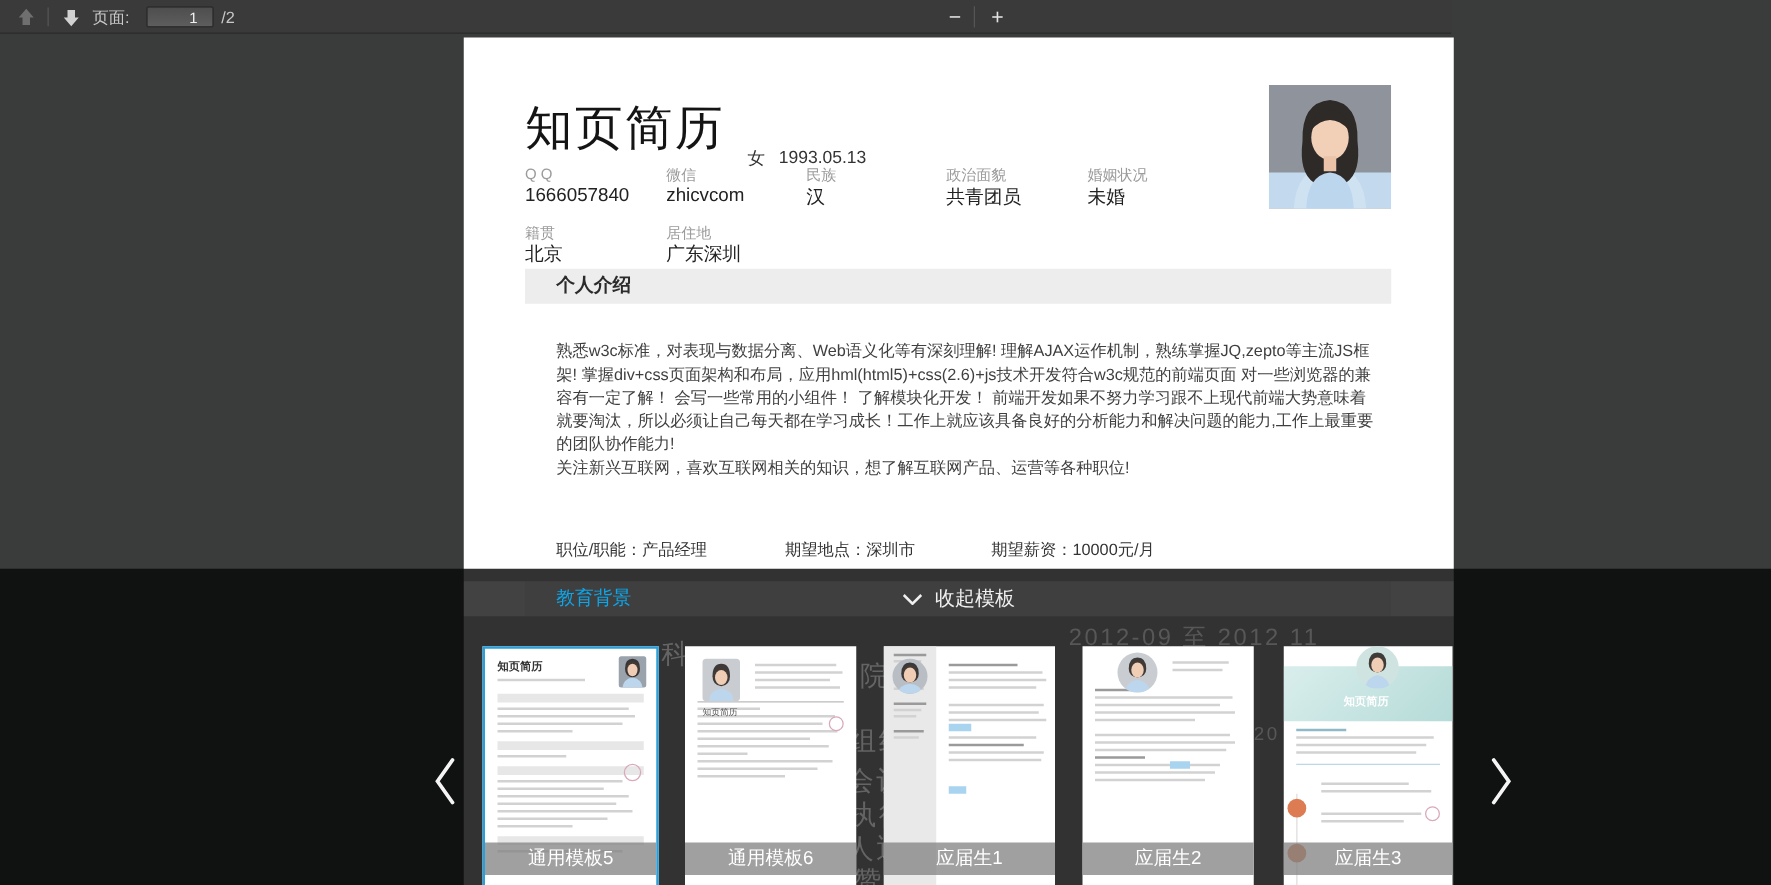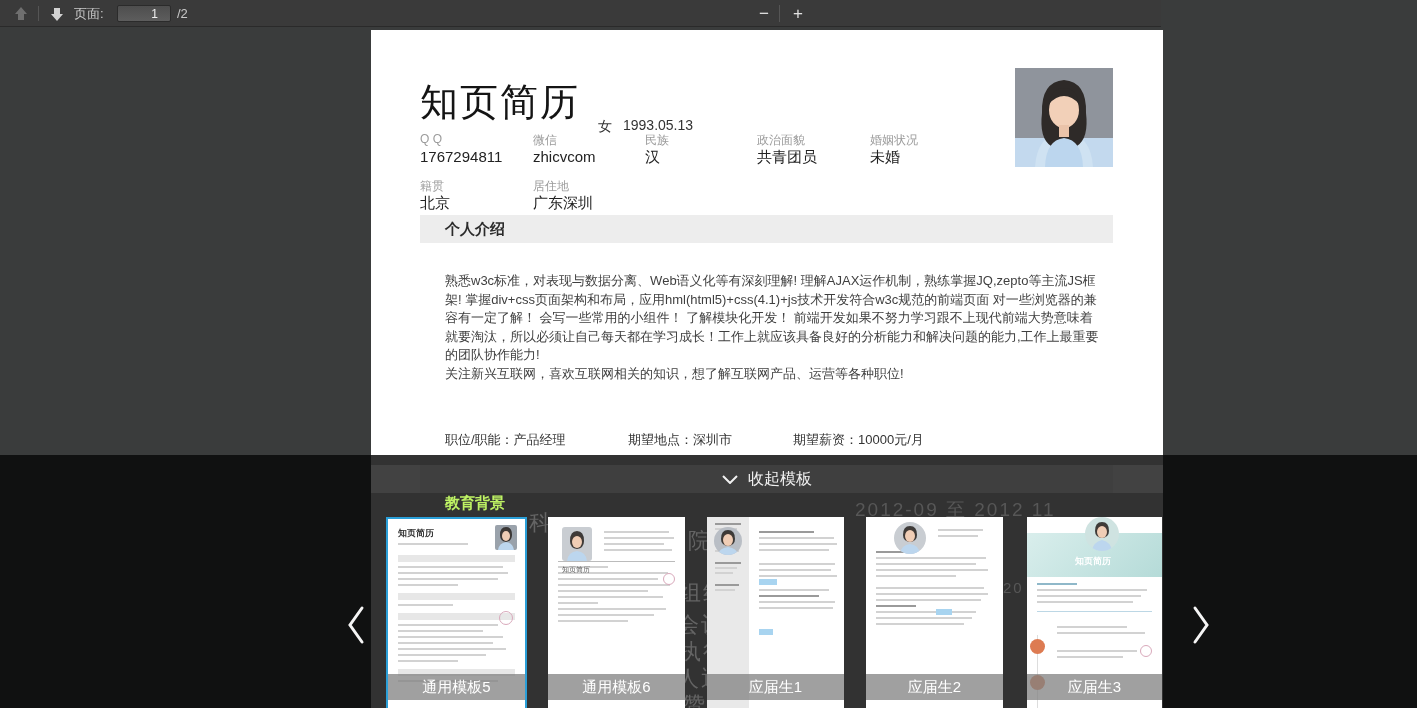--- a/index.html
+++ b/index.html
@@ -42,21 +42,21 @@
   .intro-text { position:absolute; left:74px; top:242px; width:658px; font-size:13px;
                 line-height:18.5px; color:#3f3f3f; white-space:pre-line; }
   .job-item { position:absolute; top:401px; font-size:13px; color:#333; }
 
   
   .overlay { position:absolute; left:0; top:455px; width:1417px; height:253px;
              background:rgba(8,8,8,0.83); z-index:4; }
   .collapse-bar { position:absolute; left:371px; top:465px; width:792px; height:28px;
                   background:rgba(255,255,255,0.08); z-index:5; cursor:pointer; }
   .collapse-edu { position:absolute; left:74px; top:0; line-height:28px; font-size:15px;
-                  font-weight:bold; color:#bef264;margin-top:24px; }
+                  font-weight:normal; color:#0ea5e9; }
   .collapse-center { position:absolute; left:0; top:0; width:100%; height:28px;
                      display:flex; align-items:center; justify-content:center; gap:10px; }
   .collapse-center span { color:#f0f0f0; font-size:16px; }
 
   
   .frag { position:absolute; color:#646464; z-index:5; font-size:22px; letter-spacing:2px; }
 
   
   .thumb { position:absolute; top:517px; height:196px; background:#fff; z-index:6;
            cursor:pointer; overflow:hidden; }
@@ -118,39 +118,39 @@
       <path d="M20 99 Q22 66 49 64 Q76 66 78 99 Z" fill="#cfe2f2"></path>
       <path d="M27 45 Q26 14 49 12 Q72 14 71 45 Q74 70 62 78 L36 78 Q24 70 27 45 Z" fill="#2e2a28"></path>
       <ellipse cx="49" cy="42" rx="15" ry="18" fill="#f2d0b8"></ellipse>
       <path d="M34 36 Q36 20 49 20 Q62 20 64 36 Q57 28 49 28 Q41 28 34 36 Z" fill="#2e2a28"></path>
       <rect x="44" y="57" width="10" height="12" fill="#eac3a9"></rect>
       <path d="M30 99 Q31 72 49 70 Q67 72 68 99 Z" fill="#bcd6ee"></path>
     </svg>
   </div>
 
   <div class="fld-label" style="left:49px;top:102px">Q Q</div>
-  <div class="fld-value" style="left:49px;top:118px">1767294811</div>
+  <div class="fld-value" style="left:49px;top:118px">1666057840</div>
   <div class="fld-label" style="left:162px;top:102px">微信</div>
   <div class="fld-value" style="left:162px;top:118px">zhicvcom</div>
   <div class="fld-label" style="left:274px;top:102px">民族</div>
   <div class="fld-value" style="left:274px;top:118px">汉</div>
   <div class="fld-label" style="left:386px;top:102px">政治面貌</div>
   <div class="fld-value" style="left:386px;top:118px">共青团员</div>
   <div class="fld-label" style="left:499px;top:102px">婚姻状况</div>
   <div class="fld-value" style="left:499px;top:118px">未婚</div>
 
   <div class="fld-label" style="left:49px;top:148px">籍贯</div>
   <div class="fld-value" style="left:49px;top:164px">北京</div>
   <div class="fld-label" style="left:162px;top:148px">居住地</div>
   <div class="fld-value" style="left:162px;top:164px">广东深圳</div>
 
   <div class="sec-bar" style="top:185px">
     <span>个人介绍</span>
   </div>
-  <div class="intro-text">熟悉w3c标准，对表现与数据分离、Web语义化等有深刻理解! 理解AJAX运作机制，熟练掌握JQ,zepto等主流JS框架! 掌握div+css页面架构和布局，应用hml(html5)+css(4.1)+js技术开发符合w3c规范的前端页面 对一些浏览器的兼容有一定了解！ 会写一些常用的小组件！ 了解模块化开发！ 前端开发如果不努力学习跟不上现代前端大势意味着就要淘汰，所以必须让自己每天都在学习成长！工作上就应该具备良好的分析能力和解决问题的能力,工作上最重要的团队协作能力!
+  <div class="intro-text">熟悉w3c标准，对表现与数据分离、Web语义化等有深刻理解! 理解AJAX运作机制，熟练掌握JQ,zepto等主流JS框架! 掌握div+css页面架构和布局，应用hml(html5)+css(2.6)+js技术开发符合w3c规范的前端页面 对一些浏览器的兼容有一定了解！ 会写一些常用的小组件！ 了解模块化开发！ 前端开发如果不努力学习跟不上现代前端大势意味着就要淘汰，所以必须让自己每天都在学习成长！工作上就应该具备良好的分析能力和解决问题的能力,工作上最重要的团队协作能力!
 关注新兴互联网，喜欢互联网相关的知识，想了解互联网产品、运营等各种职位!</div>
 
   <div class="job-item" style="left:74px">职位/职能：产品经理</div>
   <div class="job-item" style="left:257px">期望地点：深圳市</div>
   <div class="job-item" style="left:422px">期望薪资：10000元/月</div>
 
   <div class="sec-bar" style="top:435px"></div>
 </div>
 
 <div class="overlay"></div>

